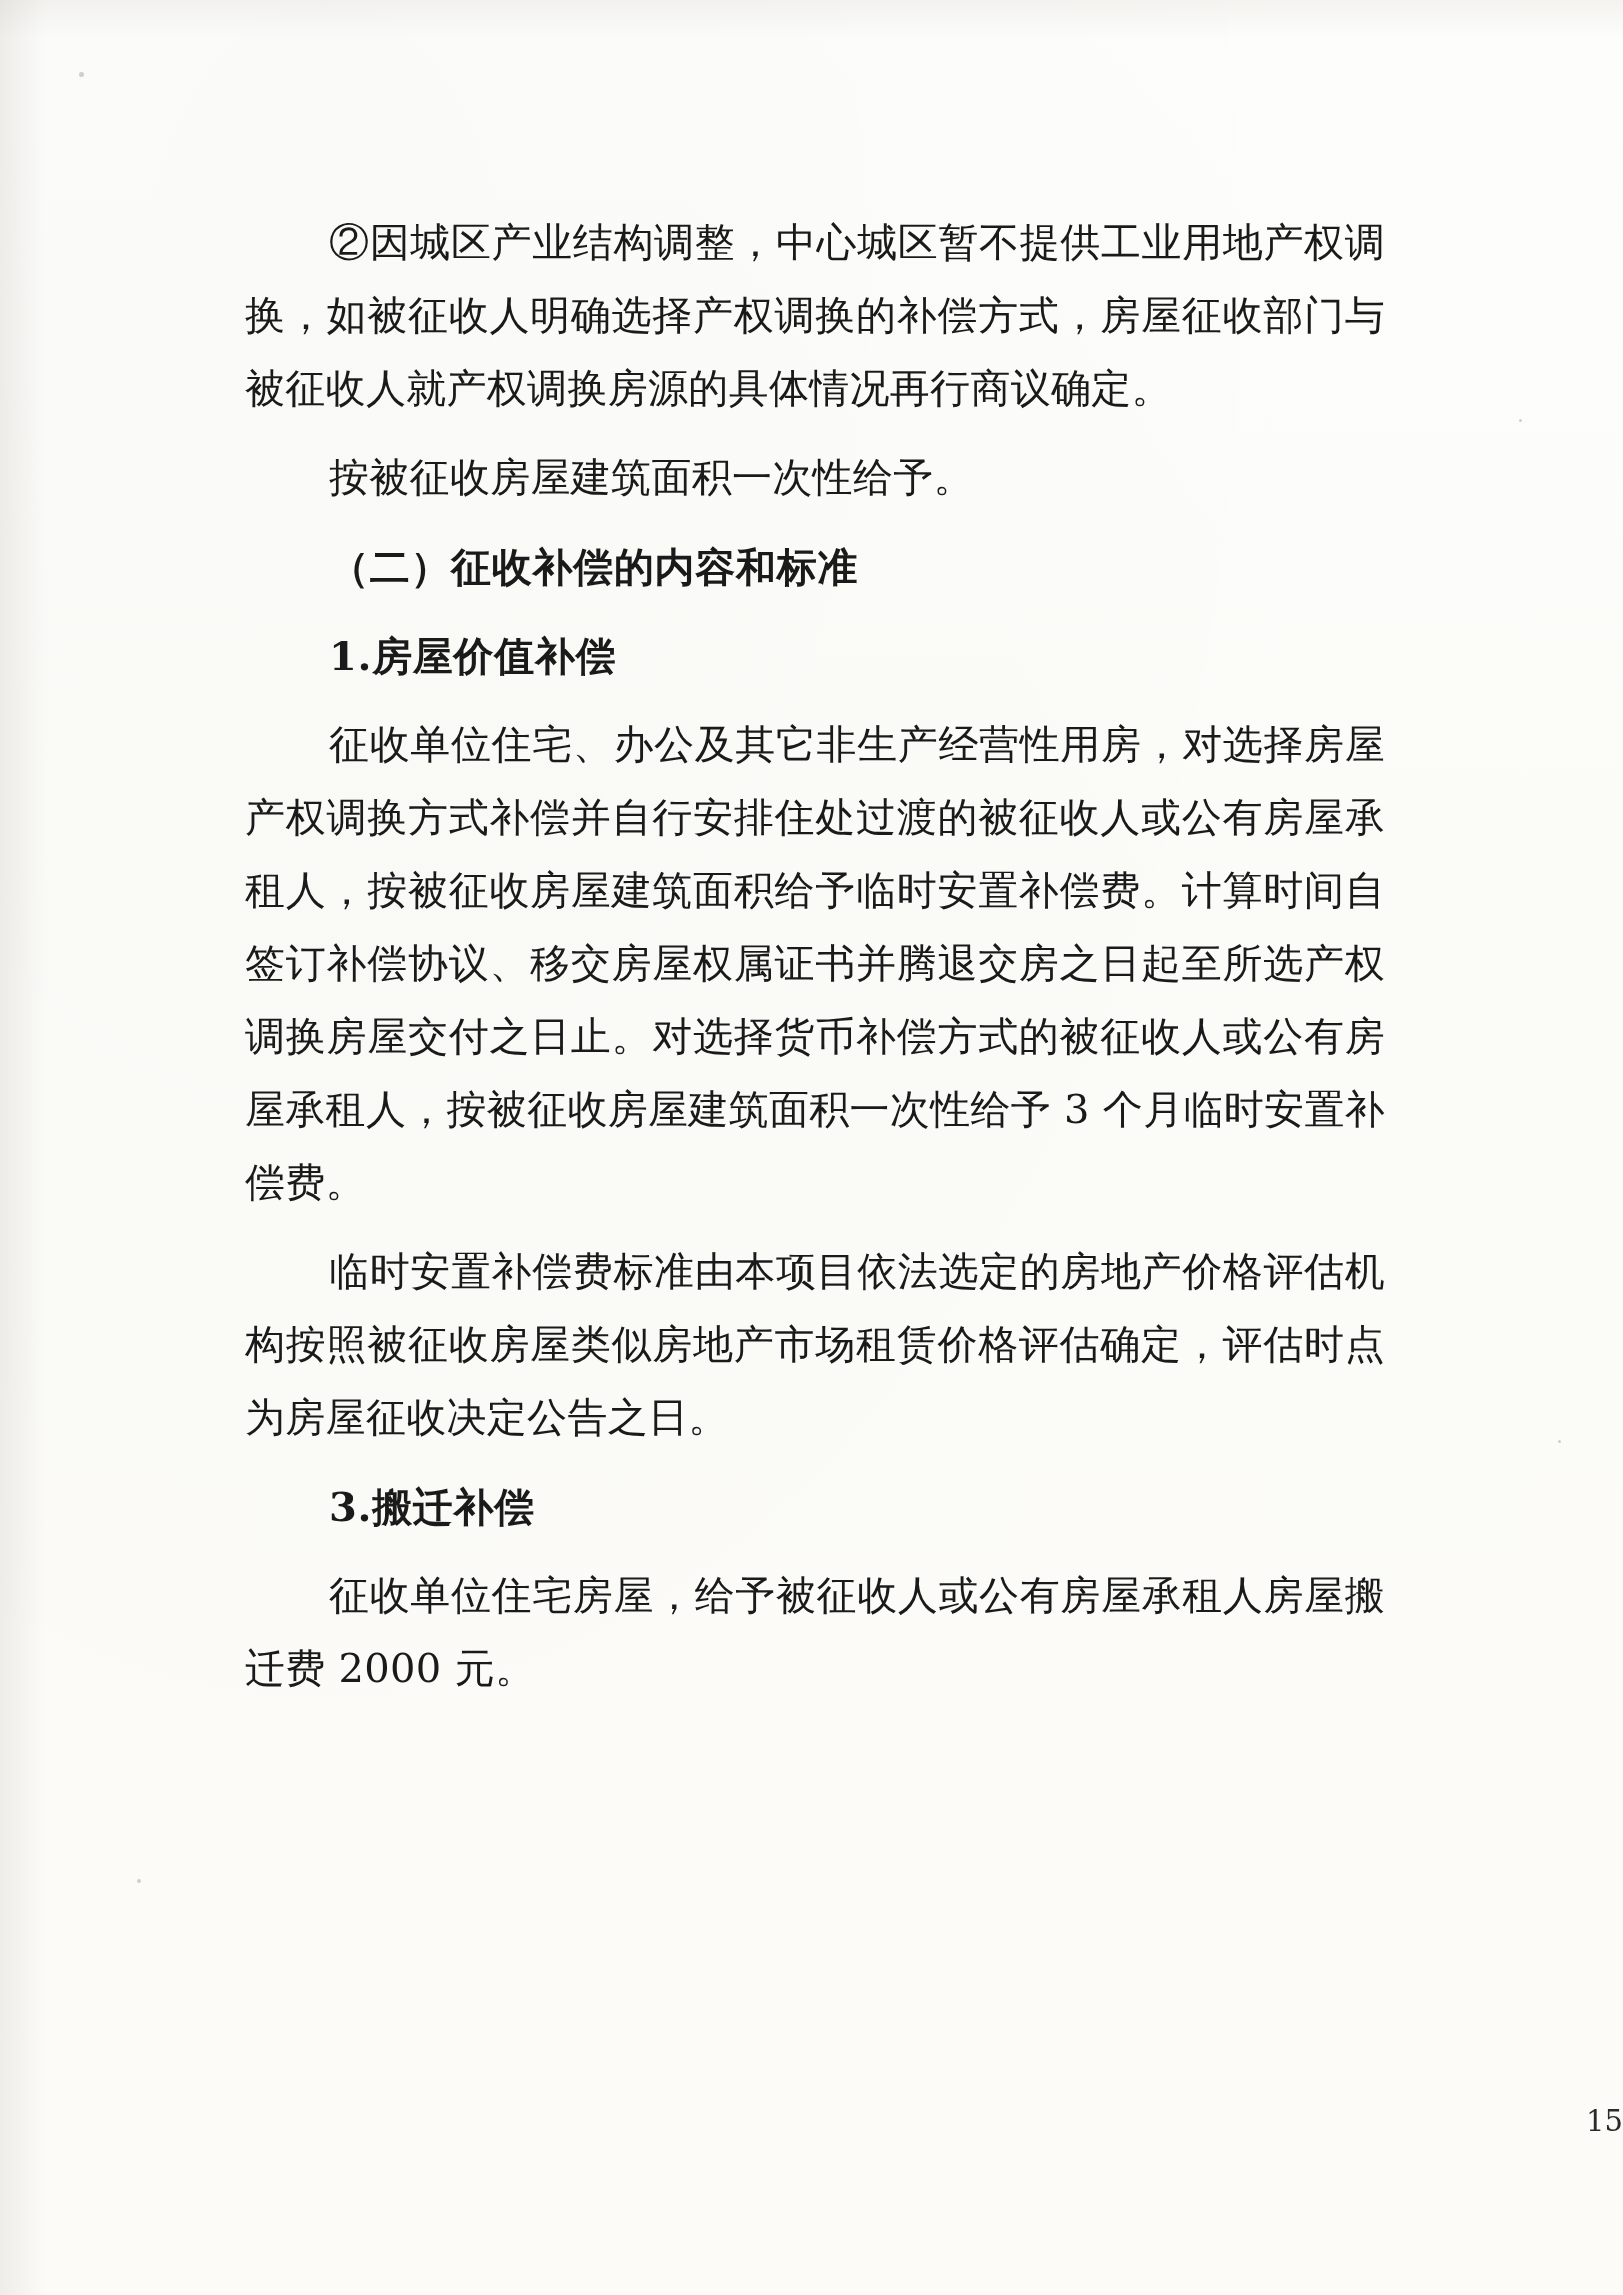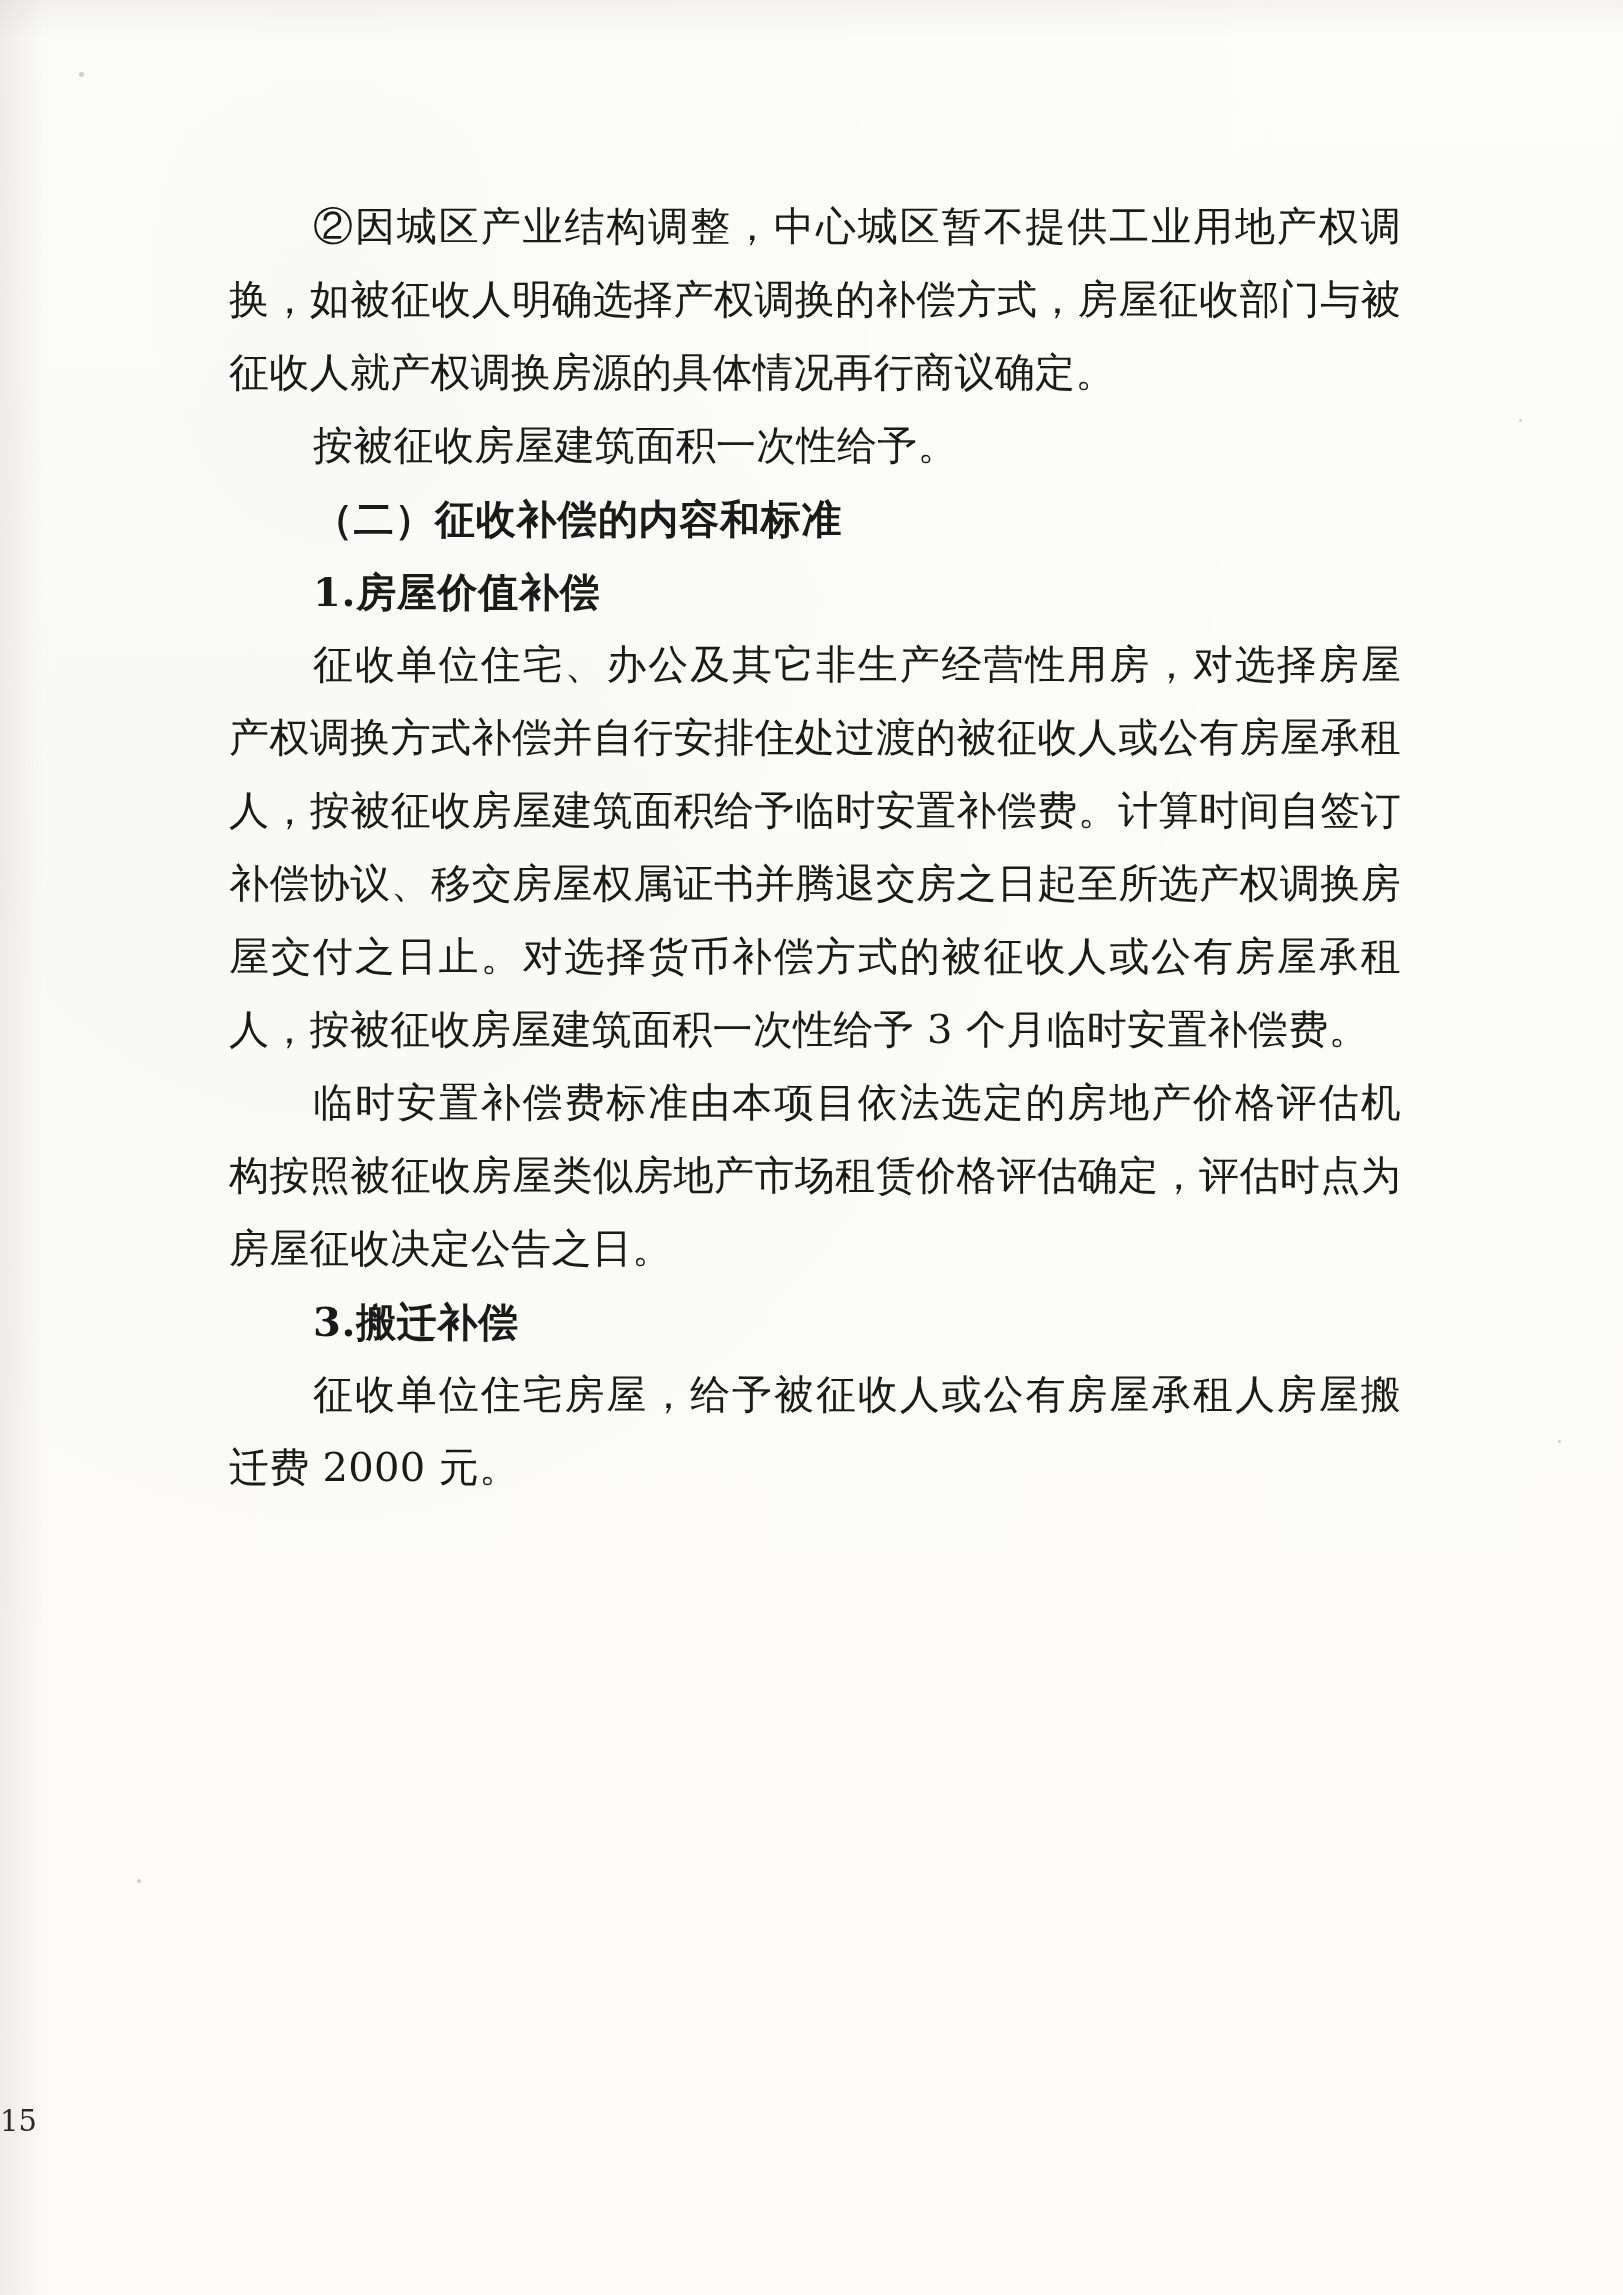--- a/index.html
+++ b/index.html
@@ -35,21 +35,21 @@
     background: linear-gradient(180deg, rgba(120,110,95,0.07), rgba(255,255,255,0));
     pointer-events: none;
   }
   .content {
     position: absolute;
     left: 229px;
     top: 190px;
     width: 1172px;
   }
   p {
-    margin: 0;
+    margin: 16px;
     font-size: 40px;
     line-height: 73px;
     letter-spacing: 0.3px;
     text-align: justify;
     text-justify: inter-ideograph;
     color: #1a1a1a;
   }
   p.indent {
     text-indent: 84px;
   }
@@ -61,21 +61,21 @@
   p.subheading {
     font-weight: bold;
     text-indent: 84px;
     letter-spacing: 0.7px;
   }
   .page-number {
     position: absolute;
     left: 0;
     right: 0;
     top: 2104px;
-    text-align: left;
+    text-align: right;
     font-size: 29px;
     color: #2a2a2a;
     font-family: "DejaVu Serif", "Liberation Serif", serif;
   }
   
   .speckle {
     position: absolute;
     border-radius: 50%;
     background: rgba(80,75,65,0.25);
     pointer-events: none;

